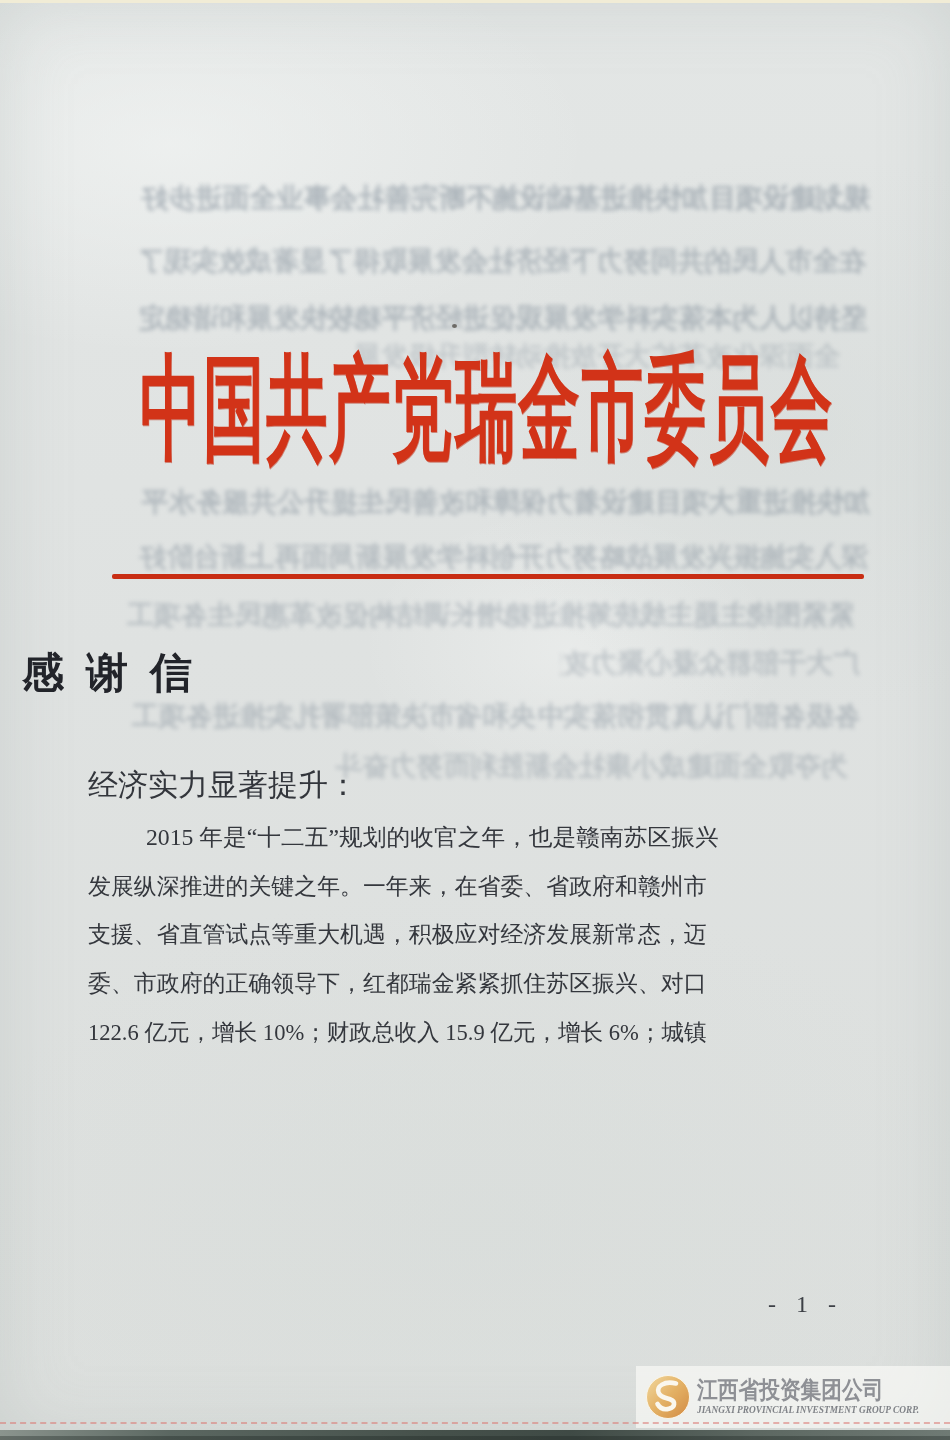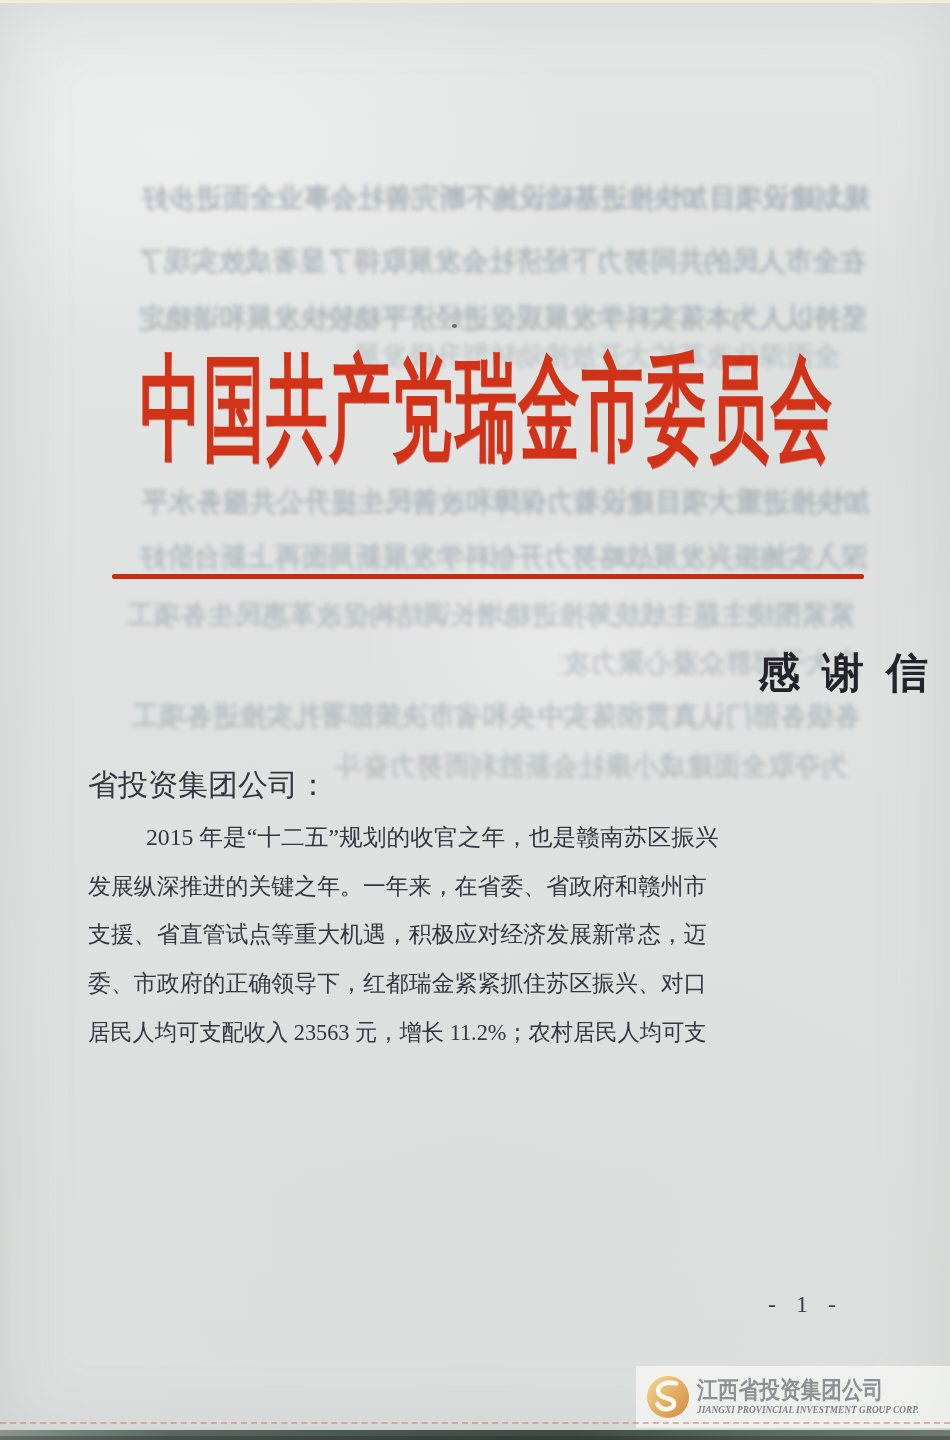--- a/index.html
+++ b/index.html
@@ -38,21 +38,21 @@
   .letterhead { position:absolute; z-index:2; top:352px; left:140px; width:694px; height:118px; }
   .letterhead span {
     display:inline-block; white-space:nowrap; transform-origin:0 0;
     font-size:62px; font-weight:bold; letter-spacing:2px; line-height:1;
     color:#d23318; text-shadow:0.5px 0.5px 0 rgba(186,40,16,0.5);
   }
   .red-rule { position:absolute; z-index:2; top:574px; left:112px; width:752px; height:5px;
     background:#c82d13; border-radius:2px; }
   
   .letter-title {
-    position:absolute; z-index:2; top:645px; left:0; right:0; text-align:right;
+    position:absolute; z-index:2; top:645px; left:0; right:0; text-align:left;
     font-size:42px; font-weight:bold; letter-spacing:22px; text-indent:22px;
     color:#22242a;
   }
   
   .salutation { position:absolute; z-index:2; top:765px; left:88px; font-size:30px; color:#33363c; }
   .body-block { position:absolute; z-index:2; top:814px; left:88px; width:780px; color:#34373d; }
   .body-line { height:48.7px; line-height:48.7px; font-size:23px; white-space:nowrap; }
   .body-line:nth-of-type(1) { padding-left:58px; }
   .body-line span { display:inline-block; white-space:nowrap; transform-origin:0 50%; }
   
@@ -112,21 +112,21 @@
     </div>
 
   <div class="letterhead">
     <span style="transform: scale(0.9858, 1.85);">中国共产党瑞金市委员会</span>
   </div>
 
   <div class="red-rule"></div>
 
   <div class="letter-title">感谢信</div>
 
-  <div class="salutation">省投资集团公司：</div>
+  <div class="salutation">经济实力显著提升：</div>
 
   <div class="body-block">
 
       <div class="body-line">
         <span style="transform: scale(1.0314, 1);">2015 年是“十二五”规划的收官之年，也是赣南苏区振兴</span>
       </div>
 
       <div class="body-line">
         <span style="transform: scale(0.9962, 1);">发展纵深推进的关键之年。一年来，在省委、省政府和赣州市</span>
       </div>
@@ -135,24 +135,24 @@
         <span style="transform: scale(0.9962, 1);">支援、省直管试点等重大机遇，积极应对经济发展新常态，迈</span>
       </div>
 
       <div class="body-line">
         <span style="transform: scale(0.9962, 1);">委、市政府的正确领导下，红都瑞金紧紧抓住苏区振兴、对口</span>
       </div>
 
 
 
 
+      <div class="body-line">
+        <span style="transform: scale(0.981, 1);">122.6 亿元，增长 10%；财政总收入 15.9 亿元，增长 6%；城镇</span>
+      </div>
 
-      <div class="body-line">
-        <span style="transform: scale(0.9676, 1);">居民人均可支配收入 23563 元，增长 11.2%；农村居民人均可支</span>
-      </div>
     </div>
 
   <div class="ink-speck"></div>
 
   <div class="page-number">- 1 -</div>
 
   <div class="watermark">
     <svg class="wm-logo" viewBox="0 0 46 46" xmlns="http://www.w3.org/2000/svg">
       <defs>
         <linearGradient id="gold" x1="0" y1="0" x2="1" y2="1">

